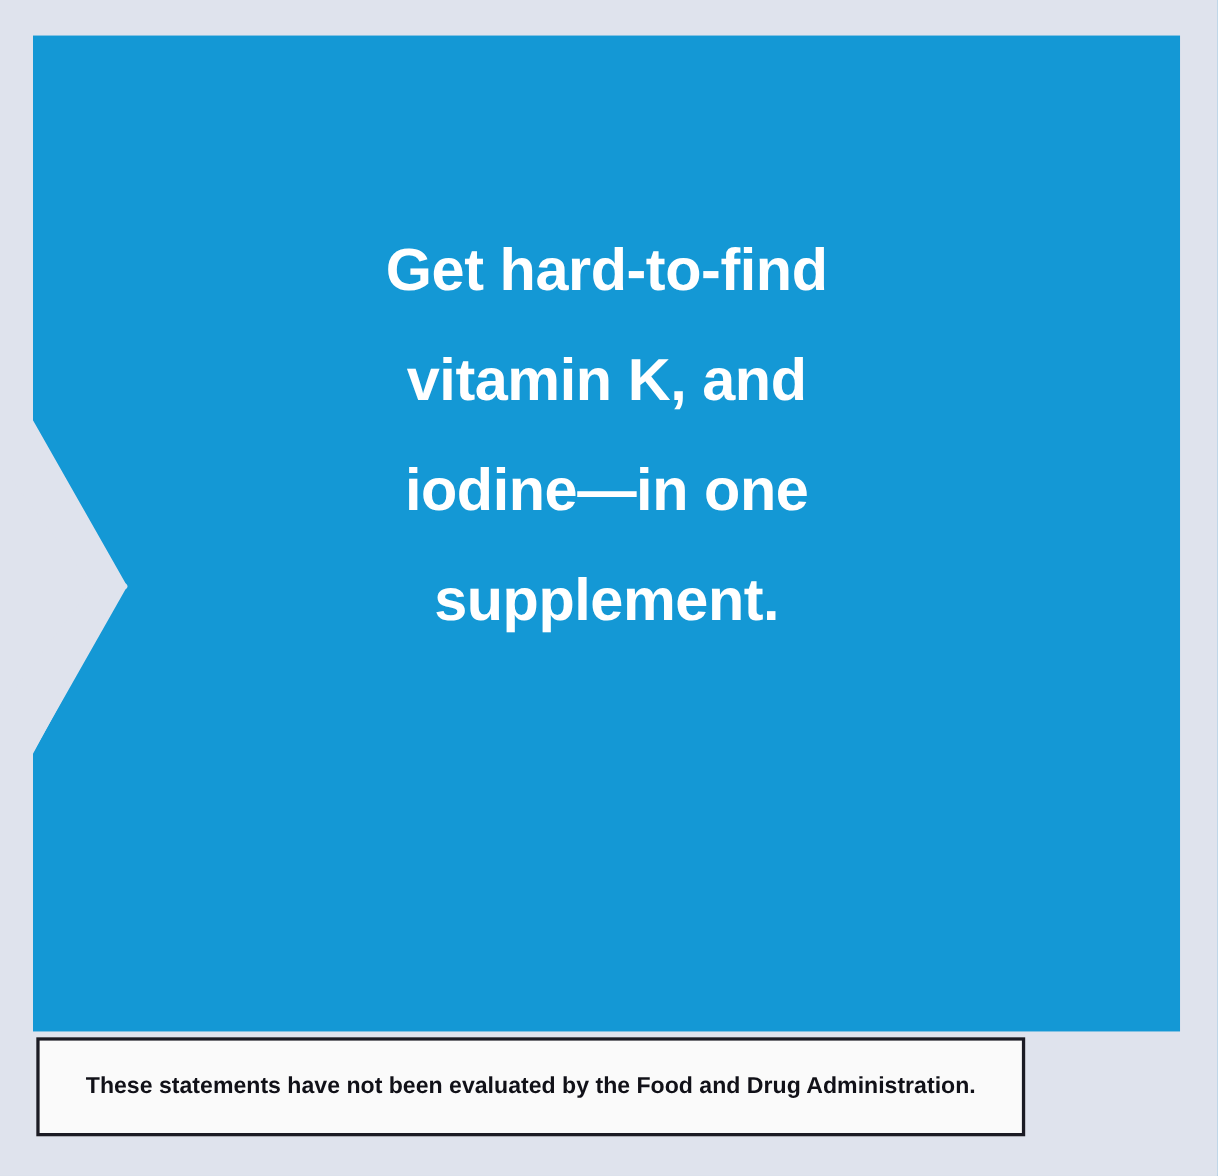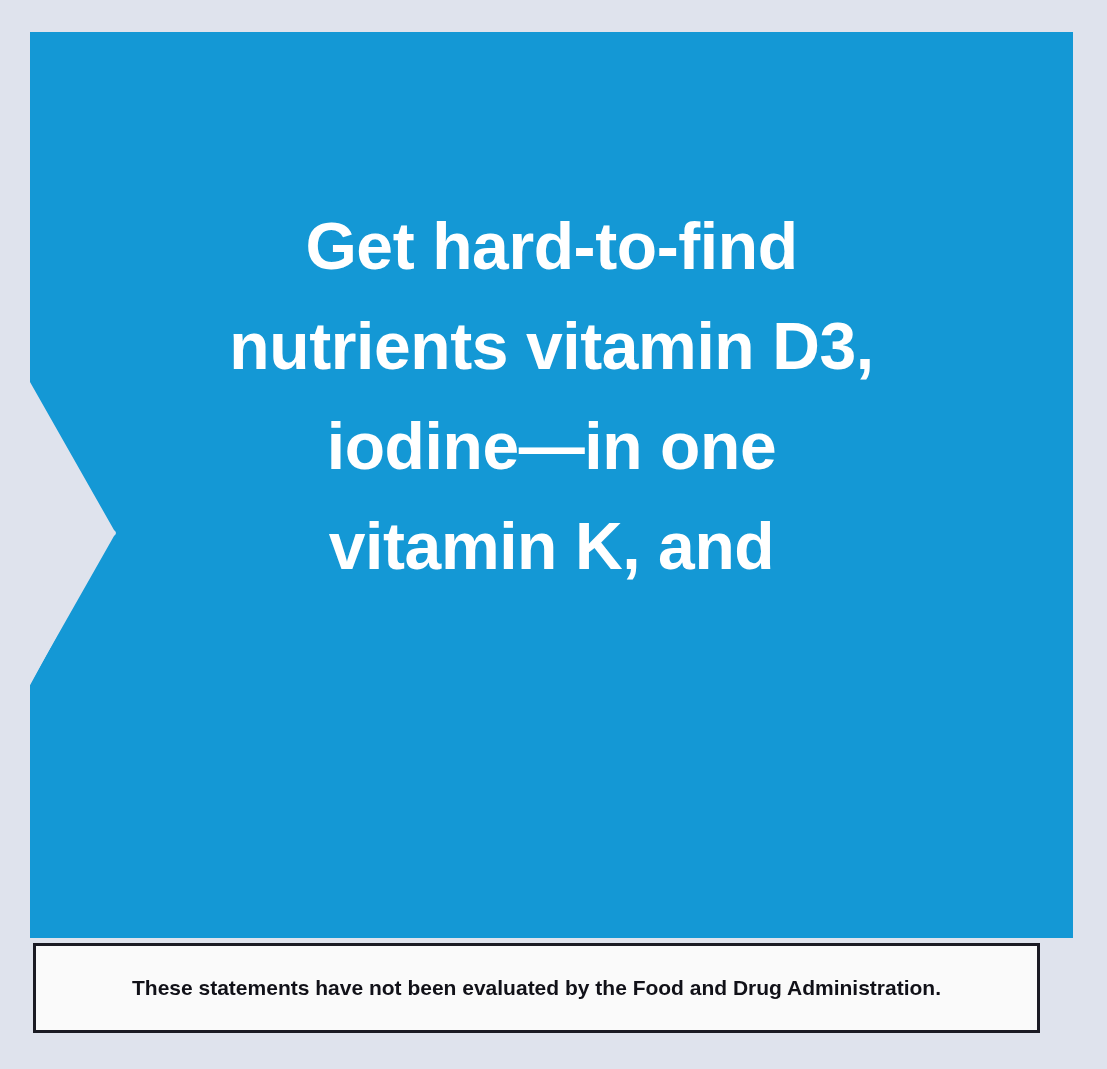--- a/index.html
+++ b/index.html
@@ -55,35 +55,35 @@
   
   #headline {
     position: absolute;
     left: 30px;
     top: 196px;
     width: 1043px;
     text-align: center;
     color: #ffffff;
     font-family: "Liberation Sans", sans-serif;
     font-weight: 700;
-    font-size: 66px;
+    font-size: 54px;
     line-height: 100px;
     letter-spacing: -0.4px;
   }
   #headline .hl-line {
     display: block;
     white-space: nowrap;
   }
 
   
   #disclaimer-box {
     position: absolute;
     left: 33px;
     top: 943px;
-    width: 1007px;
+    width: 899px;
     height: 90px;
     background: #fafafa;
     border: 3px solid #1b1b24;
     box-sizing: border-box;
     display: flex;
     flex-direction: column;
     align-items: center;
     justify-content: center;
   }
   #disclaimer-box .disc-line {
@@ -105,22 +105,22 @@
   <div id="hero-panel"></div>
 
   <div id="chevron-accent">
     <svg width="118" height="302" viewBox="0 0 118 302" xmlns="http://www.w3.org/2000/svg">
       <path d="M 0 0 L 30 0 L 114 148 Q 118 151 114 154 L 30 302 L 0 302 L 0 262 L 84 151 L 0 40 Z" fill="#dfe3ed"></path>
     </svg>
   </div>
 
   <div id="headline">
     <span class="hl-line">Get hard-to-find</span>
-    <span class="hl-line">nutrients vitamin D3,</span>
+    <span class="hl-line">vitamin K, and</span>
     <span class="hl-line">iodine—in one</span>
-    <span class="hl-line">vitamin K, and</span>
+    <span class="hl-line">supplement.</span>
   </div>
 
   <div id="disclaimer-box">
     <span class="disc-line">These statements have not been evaluated by the Food and Drug Administration.</span>
   </div>
 
 </div>
 
 </body></html>

